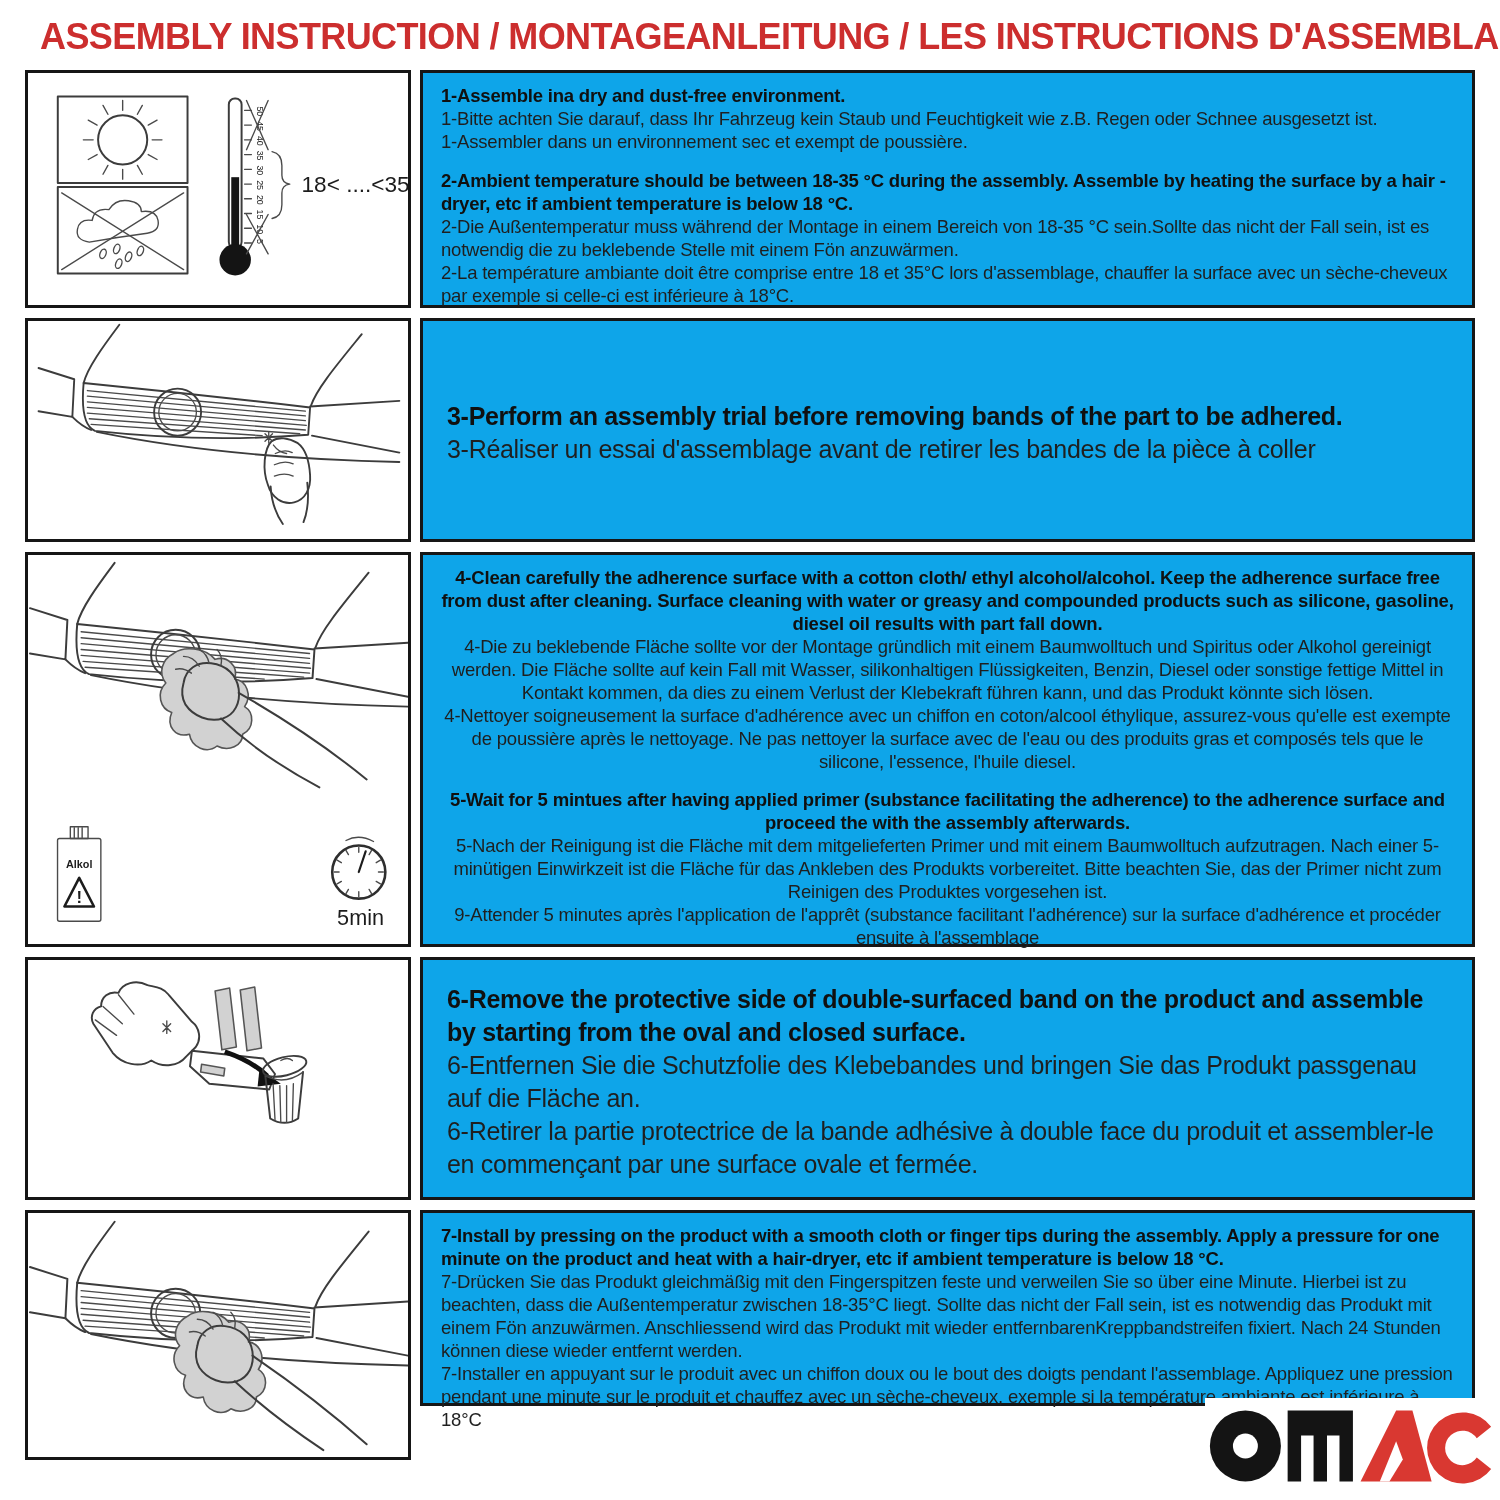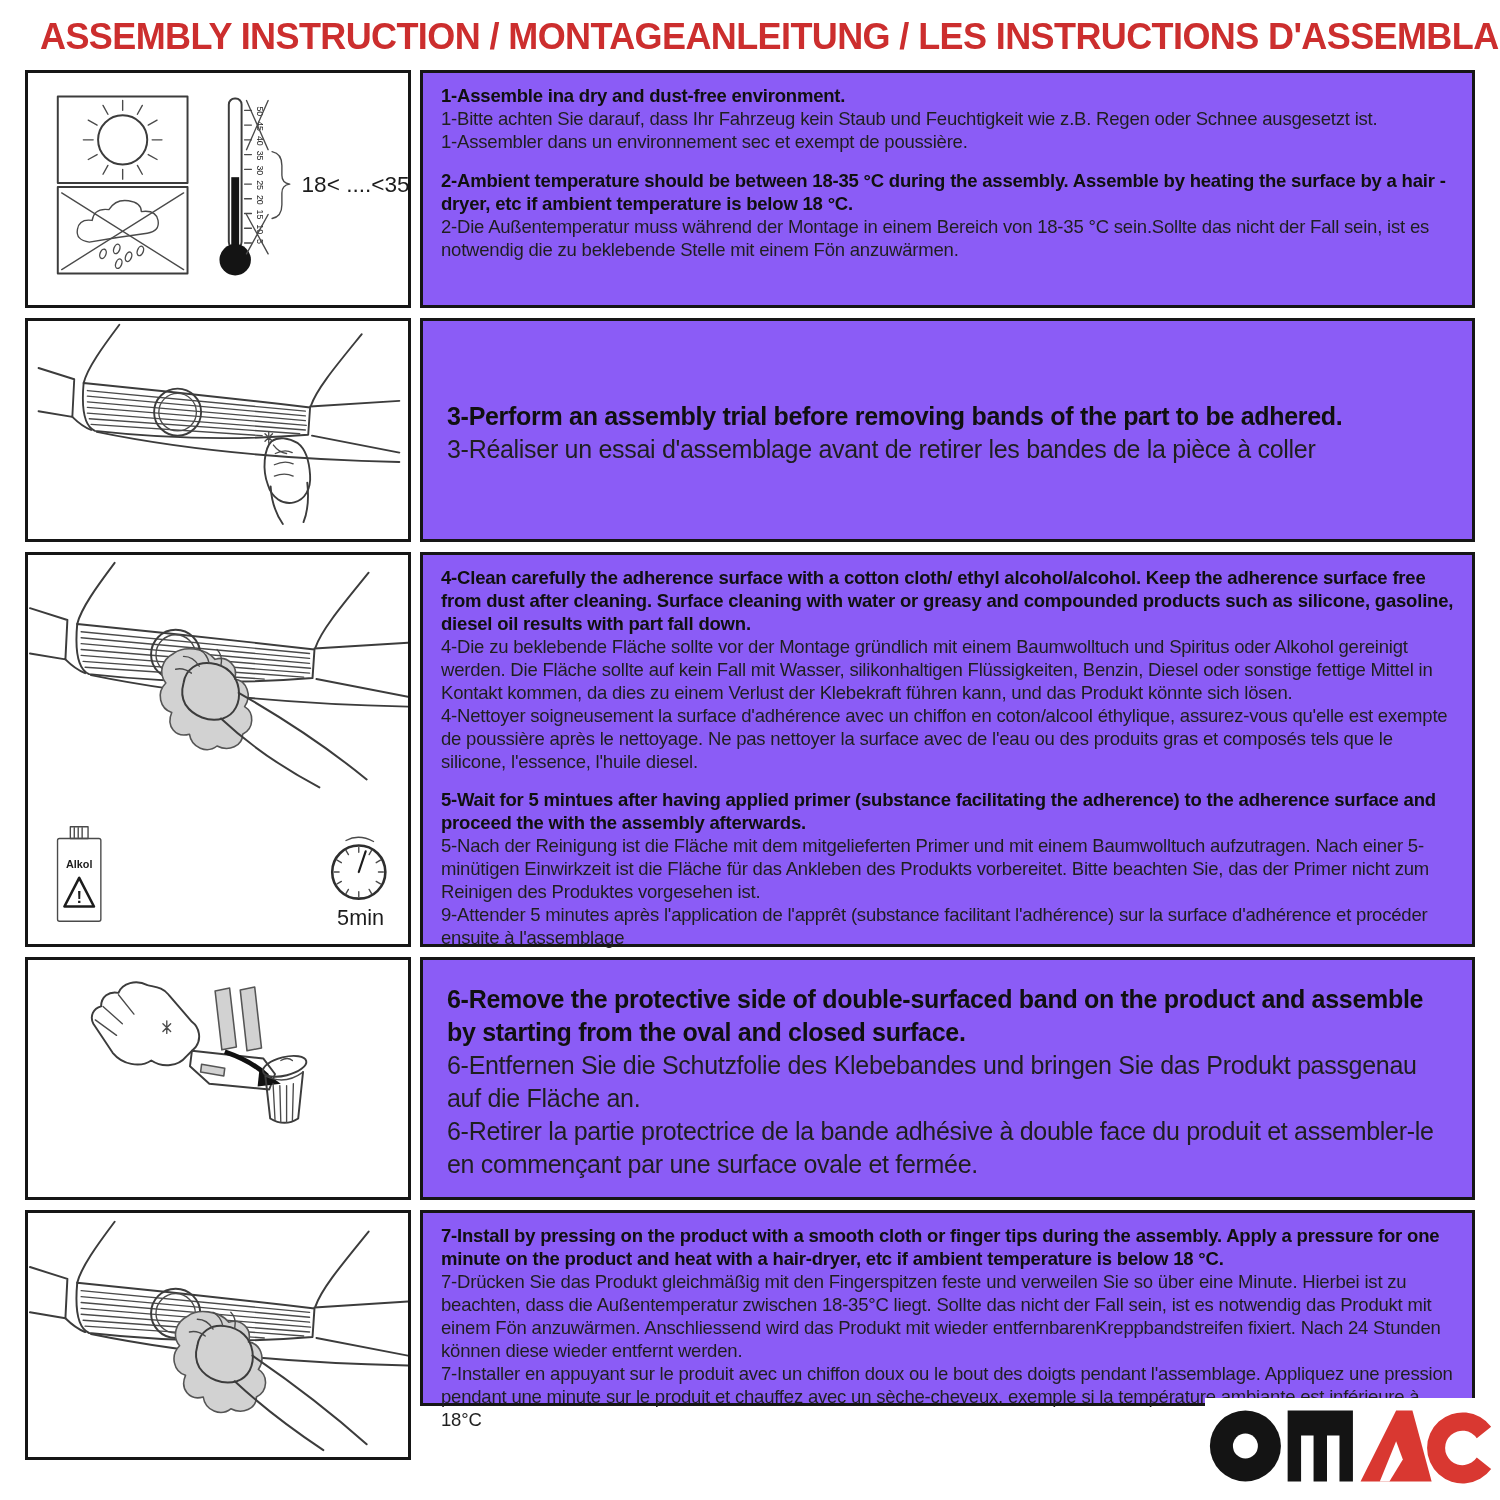--- a/index.html
+++ b/index.html
@@ -2,21 +2,21 @@
 <html><head>
 <meta charset="utf-8">
 <style>
   html,body{margin:0;padding:0;background:#ffffff;font-family:"Liberation Sans",sans-serif;color:#1f1f1f;}
   .page{position:relative;width:1500px;height:1500px;background:#fff;overflow:hidden;}
   .title{position:absolute;left:40px;top:16px;font-size:36px;font-weight:bold;color:#cc2e2e;
          letter-spacing:-0.6px;white-space:nowrap;}
   .rows{position:absolute;left:25px;top:70px;right:25px;}
   .row{display:flex;gap:9px;margin-bottom:10px;align-items:flex-start;}
   .art{width:386px;flex:none;border:3px solid #161616;background:#fff;box-sizing:border-box;overflow:hidden;}
-  .txt{flex:1;border:3px solid #161616;background:#8b5cf6;box-sizing:border-box;padding:12px 18px 6px 18px;}
+  .txt{flex:1;border:3px solid #161616;background:#0ea5e9;box-sizing:border-box;padding:12px 18px 6px 18px;}
   .h1{height:238px}.h2{height:224px}.h3{height:395px}.h4{height:243px}.h5{height:250px}
   .row-5 .txt{height:196px;}
   .t-sm p{margin:0;font-size:18.5px;line-height:1.24;letter-spacing:-0.2px;}
   .t-sm p.b{font-weight:bold;color:#101010;}
   .t-lg{display:flex;flex-direction:column;justify-content:center;padding-left:24px;}
   .t-lg p{margin:0;font-size:25px;line-height:1.32;letter-spacing:-0.3px;}
   .t-lg p.b{font-weight:bold;color:#101010;}
   .gap{margin-top:16px !important;}
   svg{display:block;}
   .ln{fill:none;stroke:#3c3c3c;stroke-width:2;stroke-linecap:round;stroke-linejoin:round;}
@@ -76,20 +76,21 @@
           </g>
           <text x="278" y="121" class="svgtxt" font-size="23">18&lt; ....&lt;35 C</text>
         </svg>
       </div>
       <div class="txt t-sm h1">
         <p class="b">1-Assemble ina dry and dust-free environment.</p>
         <p>1-Bitte achten Sie darauf, dass Ihr Fahrzeug kein Staub und Feuchtigkeit wie z.B. Regen oder Schnee ausgesetzt ist.</p>
         <p>1-Assembler dans un environnement sec et exempt de poussière.</p>
         <p class="b gap">2-Ambient temperature should be between 18-35 °C  during the assembly. Assemble by heating the surface by a hair -dryer, etc if ambient temperature is below 18 °C.</p>
         <p>2-Die Außentemperatur muss während der Montage in einem Bereich von 18-35 °C  sein.Sollte das nicht der Fall sein, ist es notwendig die zu beklebende Stelle mit einem Fön anzuwärmen.</p>
+        <p>2-La température ambiante doit être comprise entre 18 et 35°C lors d'assemblage, chauffer la surface avec un sèche-cheveux par exemple si celle-ci est inférieure à 18°C.</p>
       </div>
     </div>
 
     <div class="row row-2">
       <div class="art h2">
         <svg viewBox="0 0 386 232" width="380" height="218">
           <g>
             <path class="ln" d="M 88,4 C 70,28 54,50 50,66"></path>
             <path class="ln" d="M 346,14 C 320,46 298,72 292,90"></path>
             <path class="ln" d="M 2,50 L 40,62 L 38,102 L 2,96"></path>
@@ -150,21 +151,21 @@
           </g>
           <g>
             <circle cx="336" cy="322" r="27" fill="#fff" stroke="#2e2e2e" stroke-width="2.6"></circle>
             <path class="ln2" d="M 336,297 v 5 M 349,300 l -2.5,4.3 M 358,310 l -4.3,2.5 M 361,322 h -5 M 358,334 l -4.3,-2.5 M 349,344 l -2.5,-4.3 M 336,347 v -5 M 323,344 l 2.5,-4.3 M 314,334 l 4.3,-2.5 M 311,322 h 5 M 314,310 l 4.3,2.5 M 323,300 l 2.5,4.3"></path>
             <path d="M 336,322 L 343,301" stroke="#1c1c1c" stroke-width="2.2" stroke-linecap="round" fill="none"></path>
             <path class="ln2" d="M 323,290 Q 336,283 351,291"></path>
             <text x="314" y="376" class="svgtxt" font-size="22">5min</text>
           </g>
         </svg>
       </div>
-      <div class="txt t-sm h3" style="">
+      <div class="txt t-sm h3" style="text-align:center;">
         <p class="b">4-Clean carefully the adherence surface with a cotton cloth/ ethyl alcohol/alcohol. Keep the adherence surface free from dust after cleaning. Surface cleaning with water or greasy and compounded products such as silicone, gasoline, diesel oil results with part fall down.</p>
         <p>4-Die zu beklebende Fläche sollte vor der Montage gründlich mit einem Baumwolltuch und Spiritus oder Alkohol gereinigt werden. Die Fläche sollte auf kein Fall mit Wasser, silikonhaltigen Flüssigkeiten, Benzin, Diesel oder sonstige fettige Mittel in Kontakt kommen, da dies zu einem Verlust der Klebekraft führen kann, und das Produkt könnte sich lösen.</p>
         <p>4-Nettoyer soigneusement la surface d'adhérence avec un chiffon en coton/alcool éthylique, assurez-vous qu'elle est exempte de poussière après le nettoyage. Ne pas nettoyer la surface avec de l'eau ou des produits gras et composés tels que le silicone, l'essence, l'huile diesel.</p>
         <p class="b gap">5-Wait for 5 mintues after having applied primer (substance facilitating the adherence) to the adherence surface and proceed the with the assembly afterwards.</p>
         <p>5-Nach der Reinigung ist die Fläche mit dem mitgelieferten Primer und mit einem Baumwolltuch aufzutragen. Nach einer 5-minütigen Einwirkzeit ist die Fläche für das Ankleben des Produkts vorbereitet. Bitte beachten Sie, das der Primer nicht zum Reinigen des Produktes vorgesehen ist.</p>
         <p>9-Attender 5 minutes après l'application de l'apprêt (substance facilitant l'adhérence) sur la surface d'adhérence et procéder ensuite à l'assemblage</p>
       </div>
     </div>
 
     <div class="row row-4">

